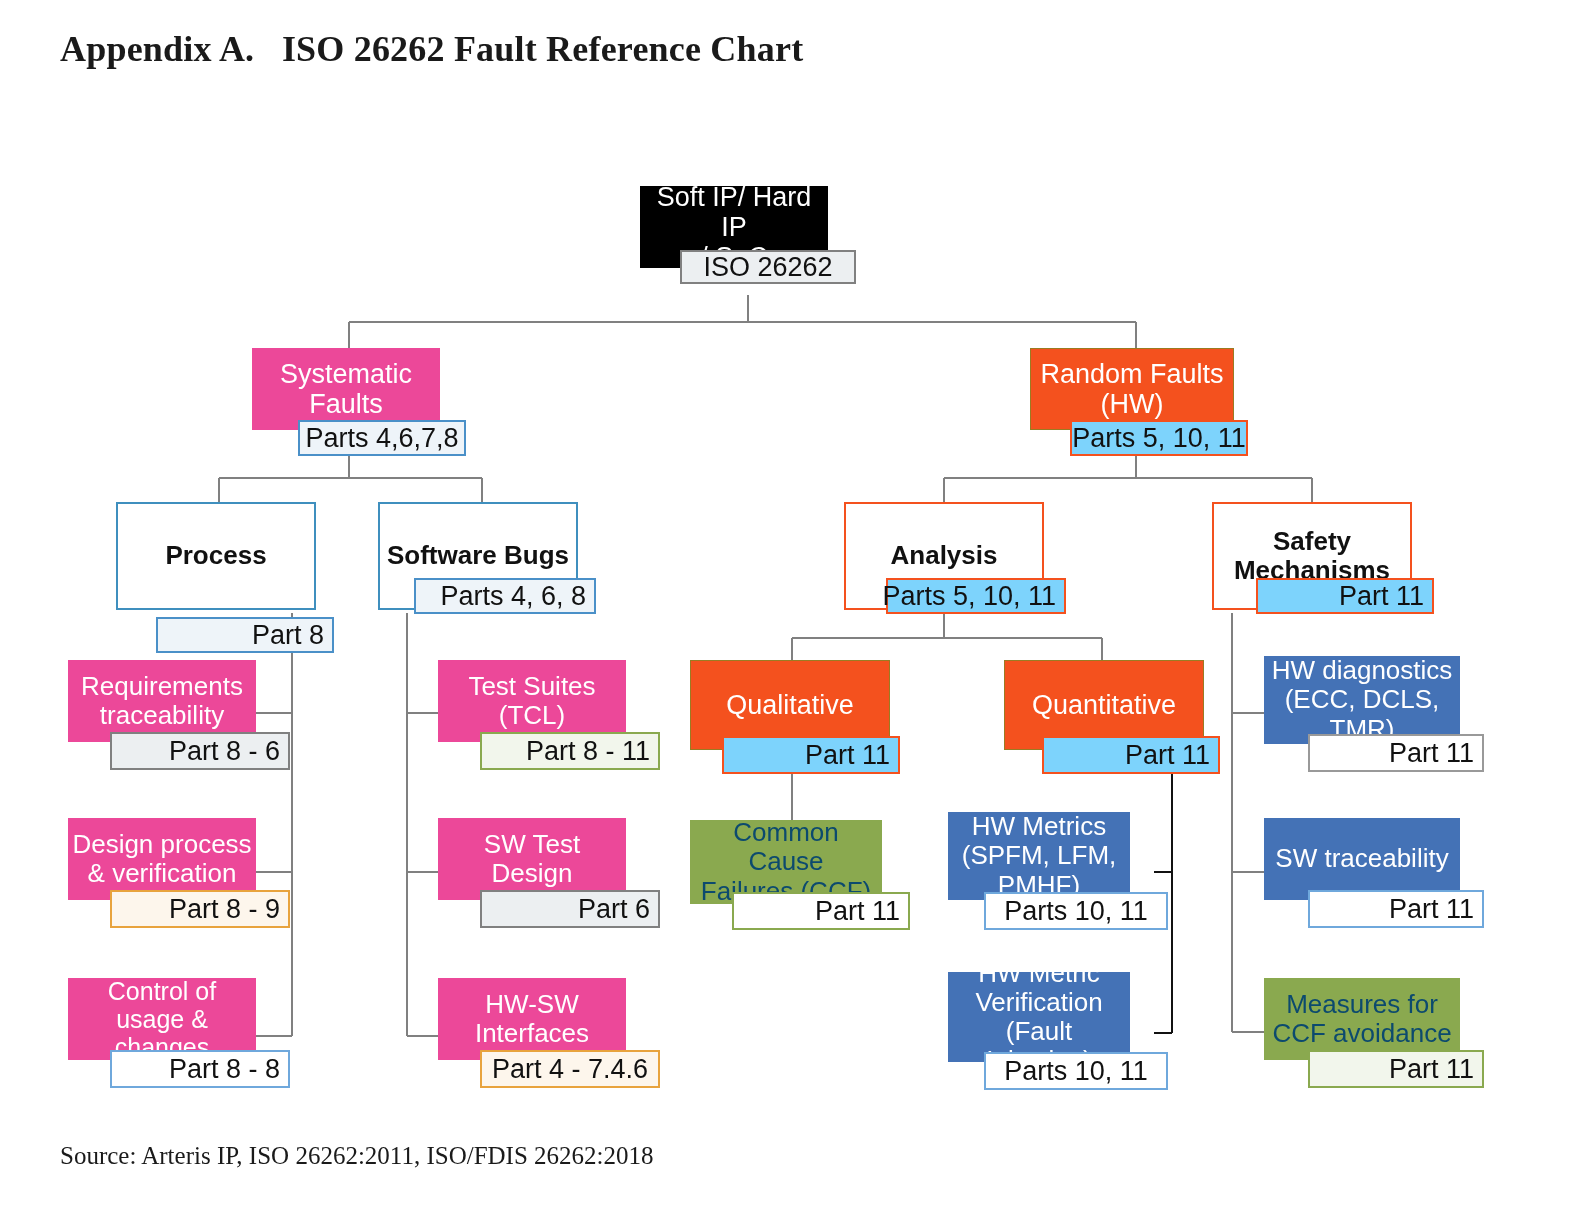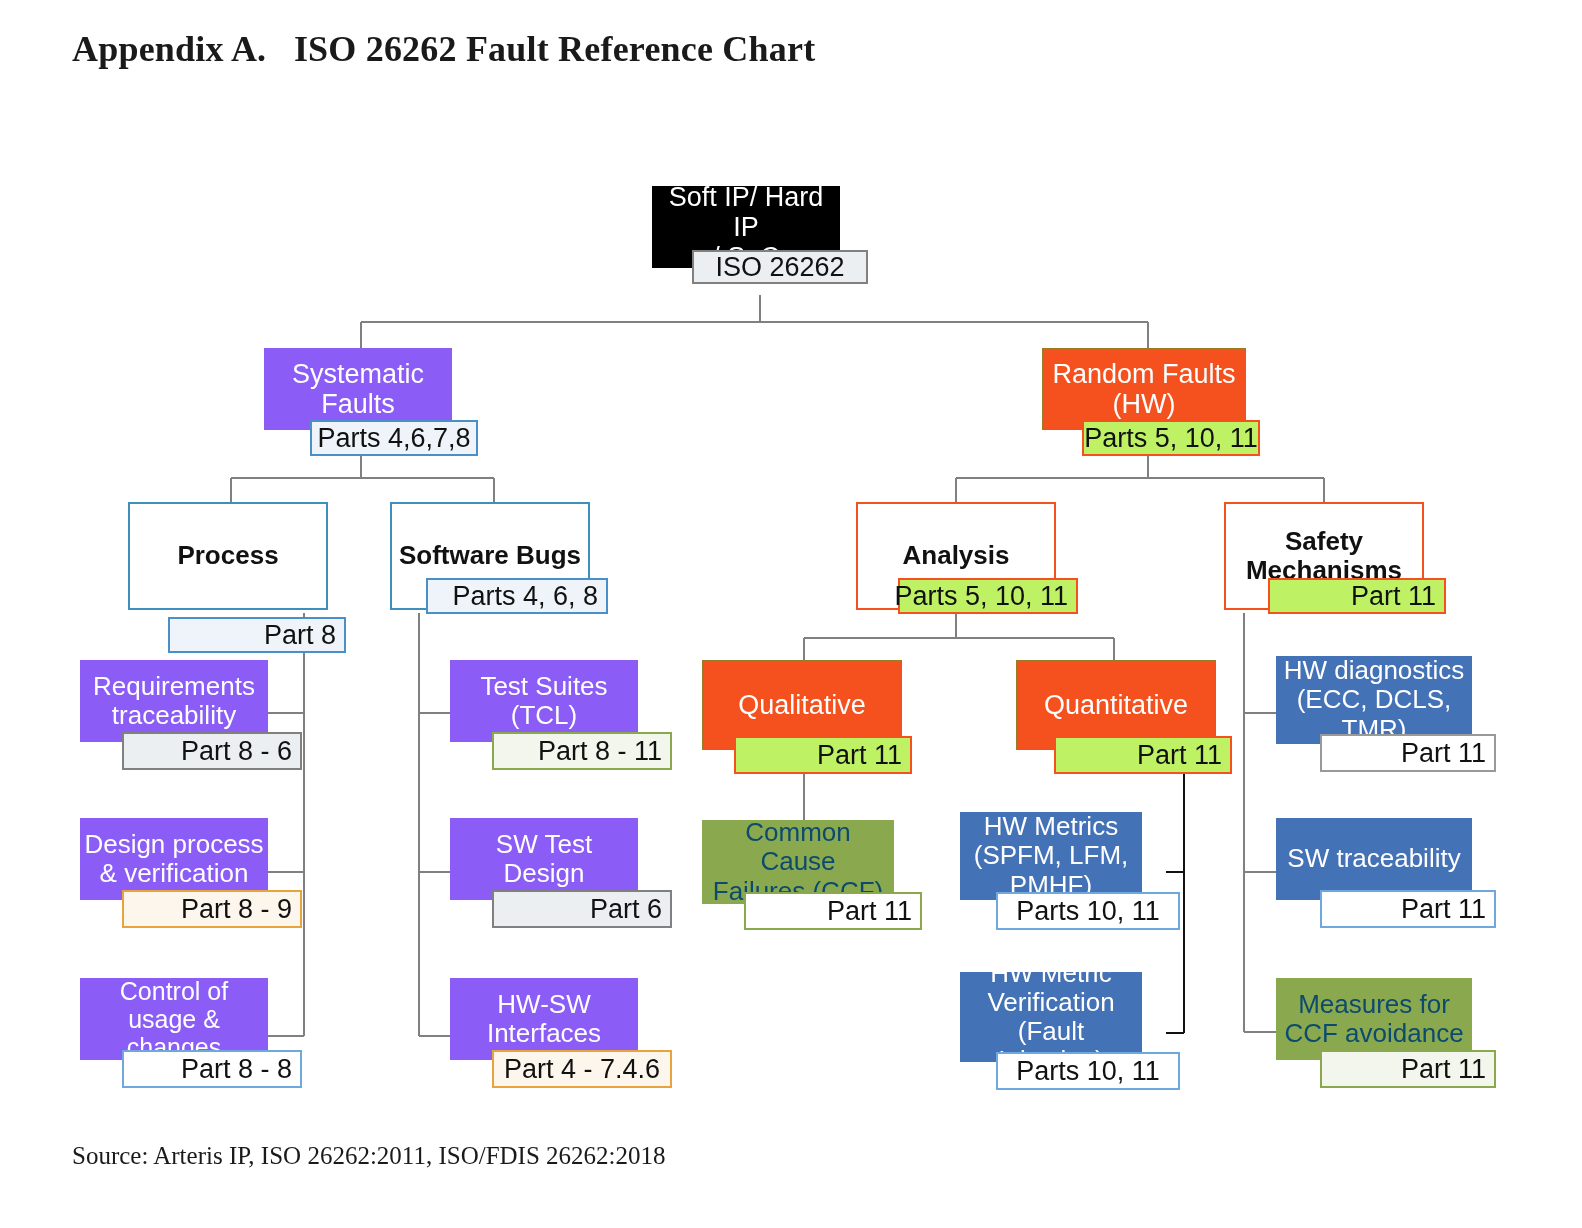--- a/index.html
+++ b/index.html
@@ -4,21 +4,21 @@
 <title>ISO 26262 Fault Reference Chart</title>
 <style>
   html,body{margin:0;padding:0;}
   body{
     width:1582px;height:1228px;
     background:#ffffff;
     font-family:"Liberation Sans", sans-serif;
     position:relative;
     overflow:hidden;
   }
-  #root-canvas{position:absolute;left:16px;top:0;width:1519px;height:1228px;}
+  #root-canvas{position:absolute;left:4px;top:0;width:1519px;height:1228px;}
 
   
   .page-title{
     position:absolute;
     left:56px;top:28px;
     font-family:"Liberation Serif", serif;
     font-weight:bold;
     font-size:36px;
     color:#1a1a1a;
     white-space:pre;
@@ -55,33 +55,33 @@
     padding-right:8px;
     font-size:27px;
     color:#111111;
     white-space:nowrap;
     z-index:3;
   }
   .node .tag.center{justify-content:center;padding-right:0;}
 
   
   .fill-black{background:#000000;color:#ffffff;}
-  .fill-steel{background:#8b5cf6;color:#ffffff;}
+  .fill-steel{background:#ec4899;color:#ffffff;}
   .fill-orange{background:#f4511e;color:#ffffff;border:1px solid #9a7b23;}
   .fill-blue{background:#4472b6;color:#ffffff;}
   .fill-green{background:#8aa94f;color:#0c4a6e;}
   .fill-white-blue{background:#ffffff;color:#111111;border:2px solid #3f8fbe;font-weight:bold;}
   .fill-white-orange{background:#ffffff;color:#111111;border:2px solid #f4511e;font-weight:bold;}
 
   
   .tag-gray{background:#eceff1;border:2px solid #808080;}
   .tag-blue{background:#eef4f9;border:2px solid #4a90c8;}
   .tag-orange-b{background:#fdf6ec;border:2px solid #e8a33d;}
   .tag-green-b{background:#f2f6ec;border:2px solid #8aa94f;}
-  .tag-red-b{background:#bef264;border:2px solid #f4511e;}
+  .tag-red-b{background:#7dd3fc;border:2px solid #f4511e;}
   .tag-white-blue{background:#ffffff;border:2px solid #6fa8dc;}
   .tag-white-green{background:#ffffff;border:2px solid #8aa94f;}
   .tag-white-gray{background:#ffffff;border:2px solid #999999;}
 </style>
 </head>
 <body>
 
 <div id="root-canvas">
 
   <div class="page-title">Appendix A.   ISO 26262 Fault Reference Chart</div>

